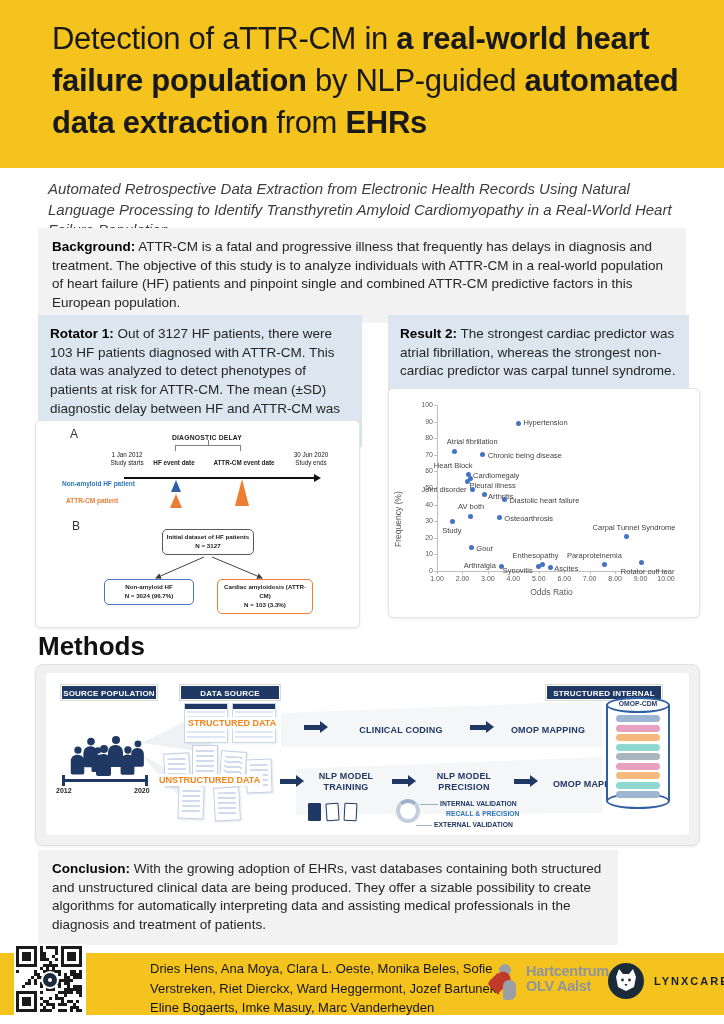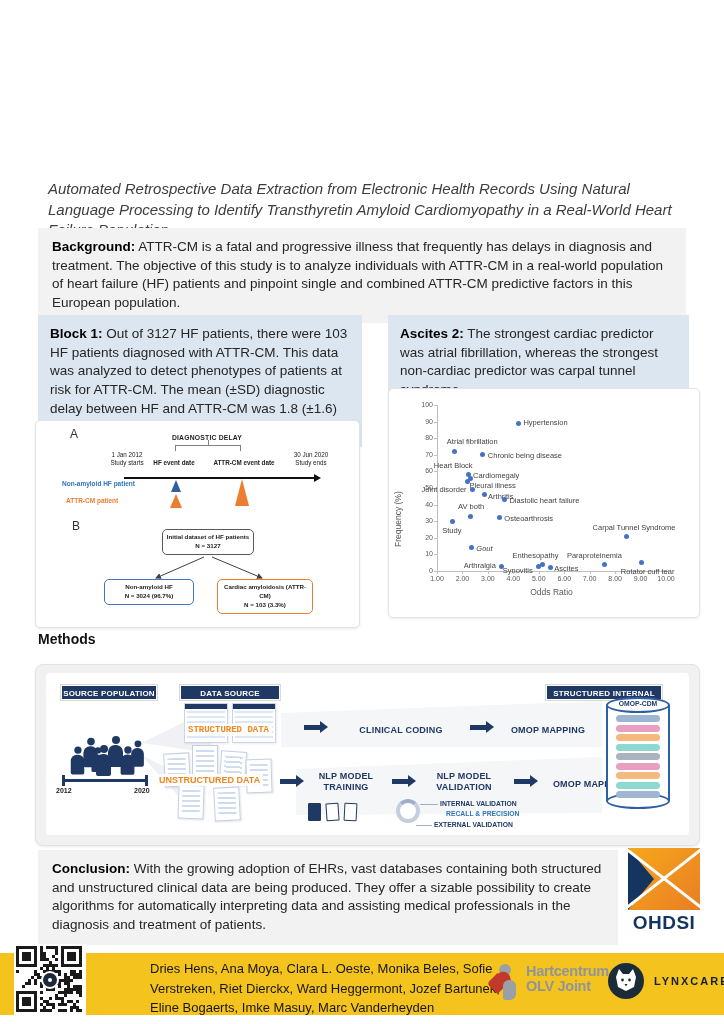--- a/index.html
+++ b/index.html
@@ -54,21 +54,21 @@
 
   
   .axis { position:absolute; background:#BFBFBF; }
   .ylab { position:absolute; left:4px; top:92px; font-size:8.5px; color:#595959; transform:rotate(-90deg); transform-origin:left top; white-space:nowrap; }
   .xlab { position:absolute; left:48px; width:229px; top:198px; text-align:center; font-size:8.5px; color:#595959; }
   .tickt { position:absolute; font-size:7px; color:#595959; }
   .dot { position:absolute; width:5px; height:5px; border-radius:50%; background:#4472C4; }
   .ptlabel { position:absolute; font-size:7.5px; color:#444; white-space:nowrap; }
 
   
-  .methods-h { position:absolute; left:38px; top:631px; font-size:14px; font-weight:700; color:#111; }
+  .methods-h { position:absolute; left:38px; top:631px; font-size:26px; font-weight:700; color:#111; }
   .methods-panel { position:absolute; left:35px; top:664px; width:665px; height:182px; background:#F1F1F1; border:1px solid #e2e2e2; border-radius:8px; box-shadow:0 1px 3px rgba(0,0,0,.08); }
   .methods-inner { position:absolute; left:10px; top:8px; right:10px; bottom:10px; background:#fff; border-radius:4px; overflow:hidden; }
   .beam { position:absolute; left:0; top:0; }
   .chip { position:absolute; top:12px; height:15px; background:#1F3864; color:#fff; font-size:8px; font-weight:700; text-align:center; line-height:15px; letter-spacing:.2px; border:1px solid #fff; box-shadow:0 0 0 1px #d9d9d9; }
   .chip1 { left:15px;  width:96px; }
   .chip2 { left:134px; width:100px; }
   .chip3 { left:258px; width:218px; }
   .chip4 { left:500px; width:116px; }
 
   .crowd { position:absolute; left:24px; top:44px; width:76px; height:60px; }
@@ -139,33 +139,36 @@
   .lynx-c { position:absolute; left:0; top:0; width:36px; height:36px; border-radius:50%; background:#1C2B3A; }
   .lynx-t { position:absolute; left:46px; top:12px; font-size:11px; font-weight:700; color:#15202e; letter-spacing:2px; }
 
   .whitebottom { position:absolute; left:0; top:1015px; width:724px; height:9px; background:#fff; }
 </style>
 </head>
 <body>
 
 <div class="poster">
 
+  <div class="header">
+    <div class="title"><span>Detection of aTTR-CM in </span><b>a real-world heart failure population</b><span> by NLP-guided </span><b>automated data extraction</b><span> from </span><b>EHRs</b></div>
+  </div>
 
   <div class="subtitle">Automated Retrospective Data Extraction from Electronic Health Records Using Natural Language Processing to Identify Transthyretin Amyloid Cardiomyopathy in a Real-World Heart Failure Population</div>
 
   <div class="graybox background-box">
     <span class="boxlabel">Background:</span><span> ATTR-CM is a fatal and progressive illness that frequently has delays in diagnosis and treatment. The objective of this study is to analyze individuals with ATTR-CM in a real-world population of heart failure (HF) patients and pinpoint single and combined ATTR-CM predictive factors in this European population.</span>
   </div>
 
   <div class="bluebox result1-box">
-    <span class="boxlabel">Block 1:</span><span> Out of 3127 HF patients, there were 103 HF patients diagnosed with ATTR-CM. This data was analyzed to detect phenotypes of patients at risk for ATTR-CM. The mean (±SD) diagnostic delay between HF and ATTR-CM was 1.8 (±1.6) years.</span>
+    <span class="boxlabel">Rotator 1:</span><span> Out of 3127 HF patients, there were 103 HF patients diagnosed with ATTR-CM. This data was analyzed to detect phenotypes of patients at risk for ATTR-CM. The mean (±SD) diagnostic delay between HF and ATTR-CM was 1.8 (±1.6) years.</span>
   </div>
 
   <div class="bluebox result2-box">
-    <span class="boxlabel">Ascites 2:</span><span> The strongest cardiac predictor was atrial fibrillation, whereas the strongest non-cardiac predictor was carpal tunnel syndrome.</span>
+    <span class="boxlabel">Result 2:</span><span> The strongest cardiac predictor was atrial fibrillation, whereas the strongest non-cardiac predictor was carpal tunnel syndrome.</span>
   </div>
 
   <div class="figcard fig1">
     <div class="panel-label f1a-label">A</div>
     <div class="diag-delay">DIAGNOSTIC DELAY</div>
     <div class="bracket"></div>
     <div class="tl-text tl-start">
       <div>1 Jan 2012</div>
       <div>Study starts</div>
     </div>
@@ -317,42 +320,42 @@
         <div class="person" style="left:50px; transform:scale(.92);"></div>
         <div class="person" style="left:60px; bottom:7px; transform:scale(.85);"></div>
         <div class="person" style="left:20px; bottom:1px; transform:scale(.8);"></div>
       </div>
       <div class="mtimeline"></div>
       <div class="myear myear1">2012</div>
       <div class="myear myear2">2020</div>
 
       <div class="tbl" style="left:138px; top:30px;"></div>
       <div class="tbl" style="left:186px; top:30px;"></div>
-      <div class="srclabel" style="left:139px; top:51px;font-family:Liberation Mono, monospace;">STRUCTURED DATA</div>
+      <div class="srclabel" style="left:139px; top:44px;">STRUCTURED DATA</div>
       <div class="barrow" style="left:258px; top:52px;"></div>
       <div class="plabel" style="left:300px; top:52px; width:110px;">CLINICAL CODING</div>
       <div class="barrow" style="left:424px; top:52px;"></div>
       <div class="plabel" style="left:452px; top:52px; width:100px;">OMOP MAPPING</div>
 
       <div class="doc" style="left:118px; top:80px; transform:rotate(-3deg);"></div>
       <div class="doc" style="left:146px; top:72px;"></div>
       <div class="doc" style="left:174px; top:78px; transform:rotate(4deg);"></div>
       <div class="doc" style="left:200px; top:86px; transform:rotate(-2deg);"></div>
       <div class="doc" style="left:132px; top:112px; transform:rotate(2deg);"></div>
       <div class="doc" style="left:168px; top:114px; transform:rotate(-3deg);"></div>
       <div class="srclabel" style="left:110px; top:101px;">UNSTRUCTURED DATA</div>
       <div class="barrow" style="left:234px; top:106px;"></div>
       <div class="plabel" style="left:258px; top:98px; width:84px;">NLP MODEL TRAINING</div>
       <div class="books">
         <div class="bk bk1"></div>
         <div class="bk bk2"></div>
         <div class="bk bk3"></div>
       </div>
       <div class="barrow" style="left:346px; top:106px;"></div>
-      <div class="plabel" style="left:372px; top:98px; width:92px;">NLP MODEL VALIDATION</div>
+      <div class="plabel" style="left:372px; top:98px; width:92px;">NLP MODEL PRECISION</div>
       <div class="barrow" style="left:468px; top:106px;"></div>
       <div class="plabel" style="left:494px; top:106px; width:100px;">OMOP MAPPING</div>
 
       <div class="vring"></div>
       <div class="vline" style="left:374px; top:131px; width:18px;"></div>
       <div class="vtext" style="left:394px; top:127px;">INTERNAL VALIDATION</div>
       <div class="vtext recall" style="left:400px; top:137px;">RECALL &amp; PRECISION</div>
       <div class="vline" style="left:370px; top:152px; width:16px;"></div>
       <div class="vtext" style="left:388px; top:148px;">EXTERNAL VALIDATION</div>
 
@@ -369,27 +372,20 @@
           <div class="disk" style="background: rgb(233, 160, 192); top: 65.5px;"></div>
           <div class="disk" style="background: rgb(245, 185, 126); top: 75px;"></div>
           <div class="disk" style="background: rgb(143, 216, 210); top: 84.5px;"></div>
           <div class="disk" style="background: rgb(159, 182, 210); top: 94px;"></div>
         </div>
     </div>
   </div>
 
   <div class="graybox conclusion-box">
     <span class="boxlabel">Conclusion:</span><span> With the growing adoption of EHRs, vast databases containing both structured and unstructured clinical data are being produced. They offer a sizable possibility to create algorithms for automatically interpreting data and assisting medical professionals in the diagnosis and treatment of patients.</span>
-  </div>
-  <div class="ohdsi">
-    <div class="ohdsi-sq">
-      <div class="ohdsi-x1"></div>
-      <div class="ohdsi-x2"></div>
-    </div>
-    <div class="ohdsi-t">OHDSI</div>
   </div>
 
   <div class="footer"></div>
   <div class="qr">
     <div class="qrgrid" id="qrgrid">
       <div class="qrbadge"></div>
     <div class="qrcell" style="left: 24px; top: 0px;"></div>
         <div class="qrcell" style="left: 30px; top: 0px;"></div>
         <div class="qrcell" style="left: 33px; top: 0px;"></div>
         <div class="qrcell" style="left: 36px; top: 0px;"></div>
@@ -633,21 +629,21 @@
   <div class="authors">Dries Hens, Ana Moya, Clara L. Oeste, Monika Beles, Sofie Verstreken, Riet Dierckx, Ward Heggermont, Jozef Bartunek, Eline Bogaerts, Imke Masuy, Marc Vanderheyden</div>
 
   <div class="hart">
     <div class="hart-icon">
       <div class="hart-c1"></div>
       <div class="hart-heart"></div>
       <div class="hart-g"></div>
     </div>
     <div class="hart-text">
       <div>Hartcentrum</div>
-      <div>OLV Joint</div>
+      <div>OLV Aalst</div>
     </div>
   </div>
 
   <div class="lynx">
     <div class="lynx-c">
       <svg width="36" height="36" viewBox="0 0 36 36">
         <polygon points="8,14 11,6 15,11 21,11 25,6 28,14 26,24 18,28 10,24" fill="#ffffff"></polygon>
         <circle cx="14.5" cy="17" r="1.4" fill="#1C2B3A"></circle>
         <circle cx="21.5" cy="17" r="1.4" fill="#1C2B3A"></circle>
         <polygon points="16.5,21 19.5,21 18,23.5" fill="#1C2B3A"></polygon>

